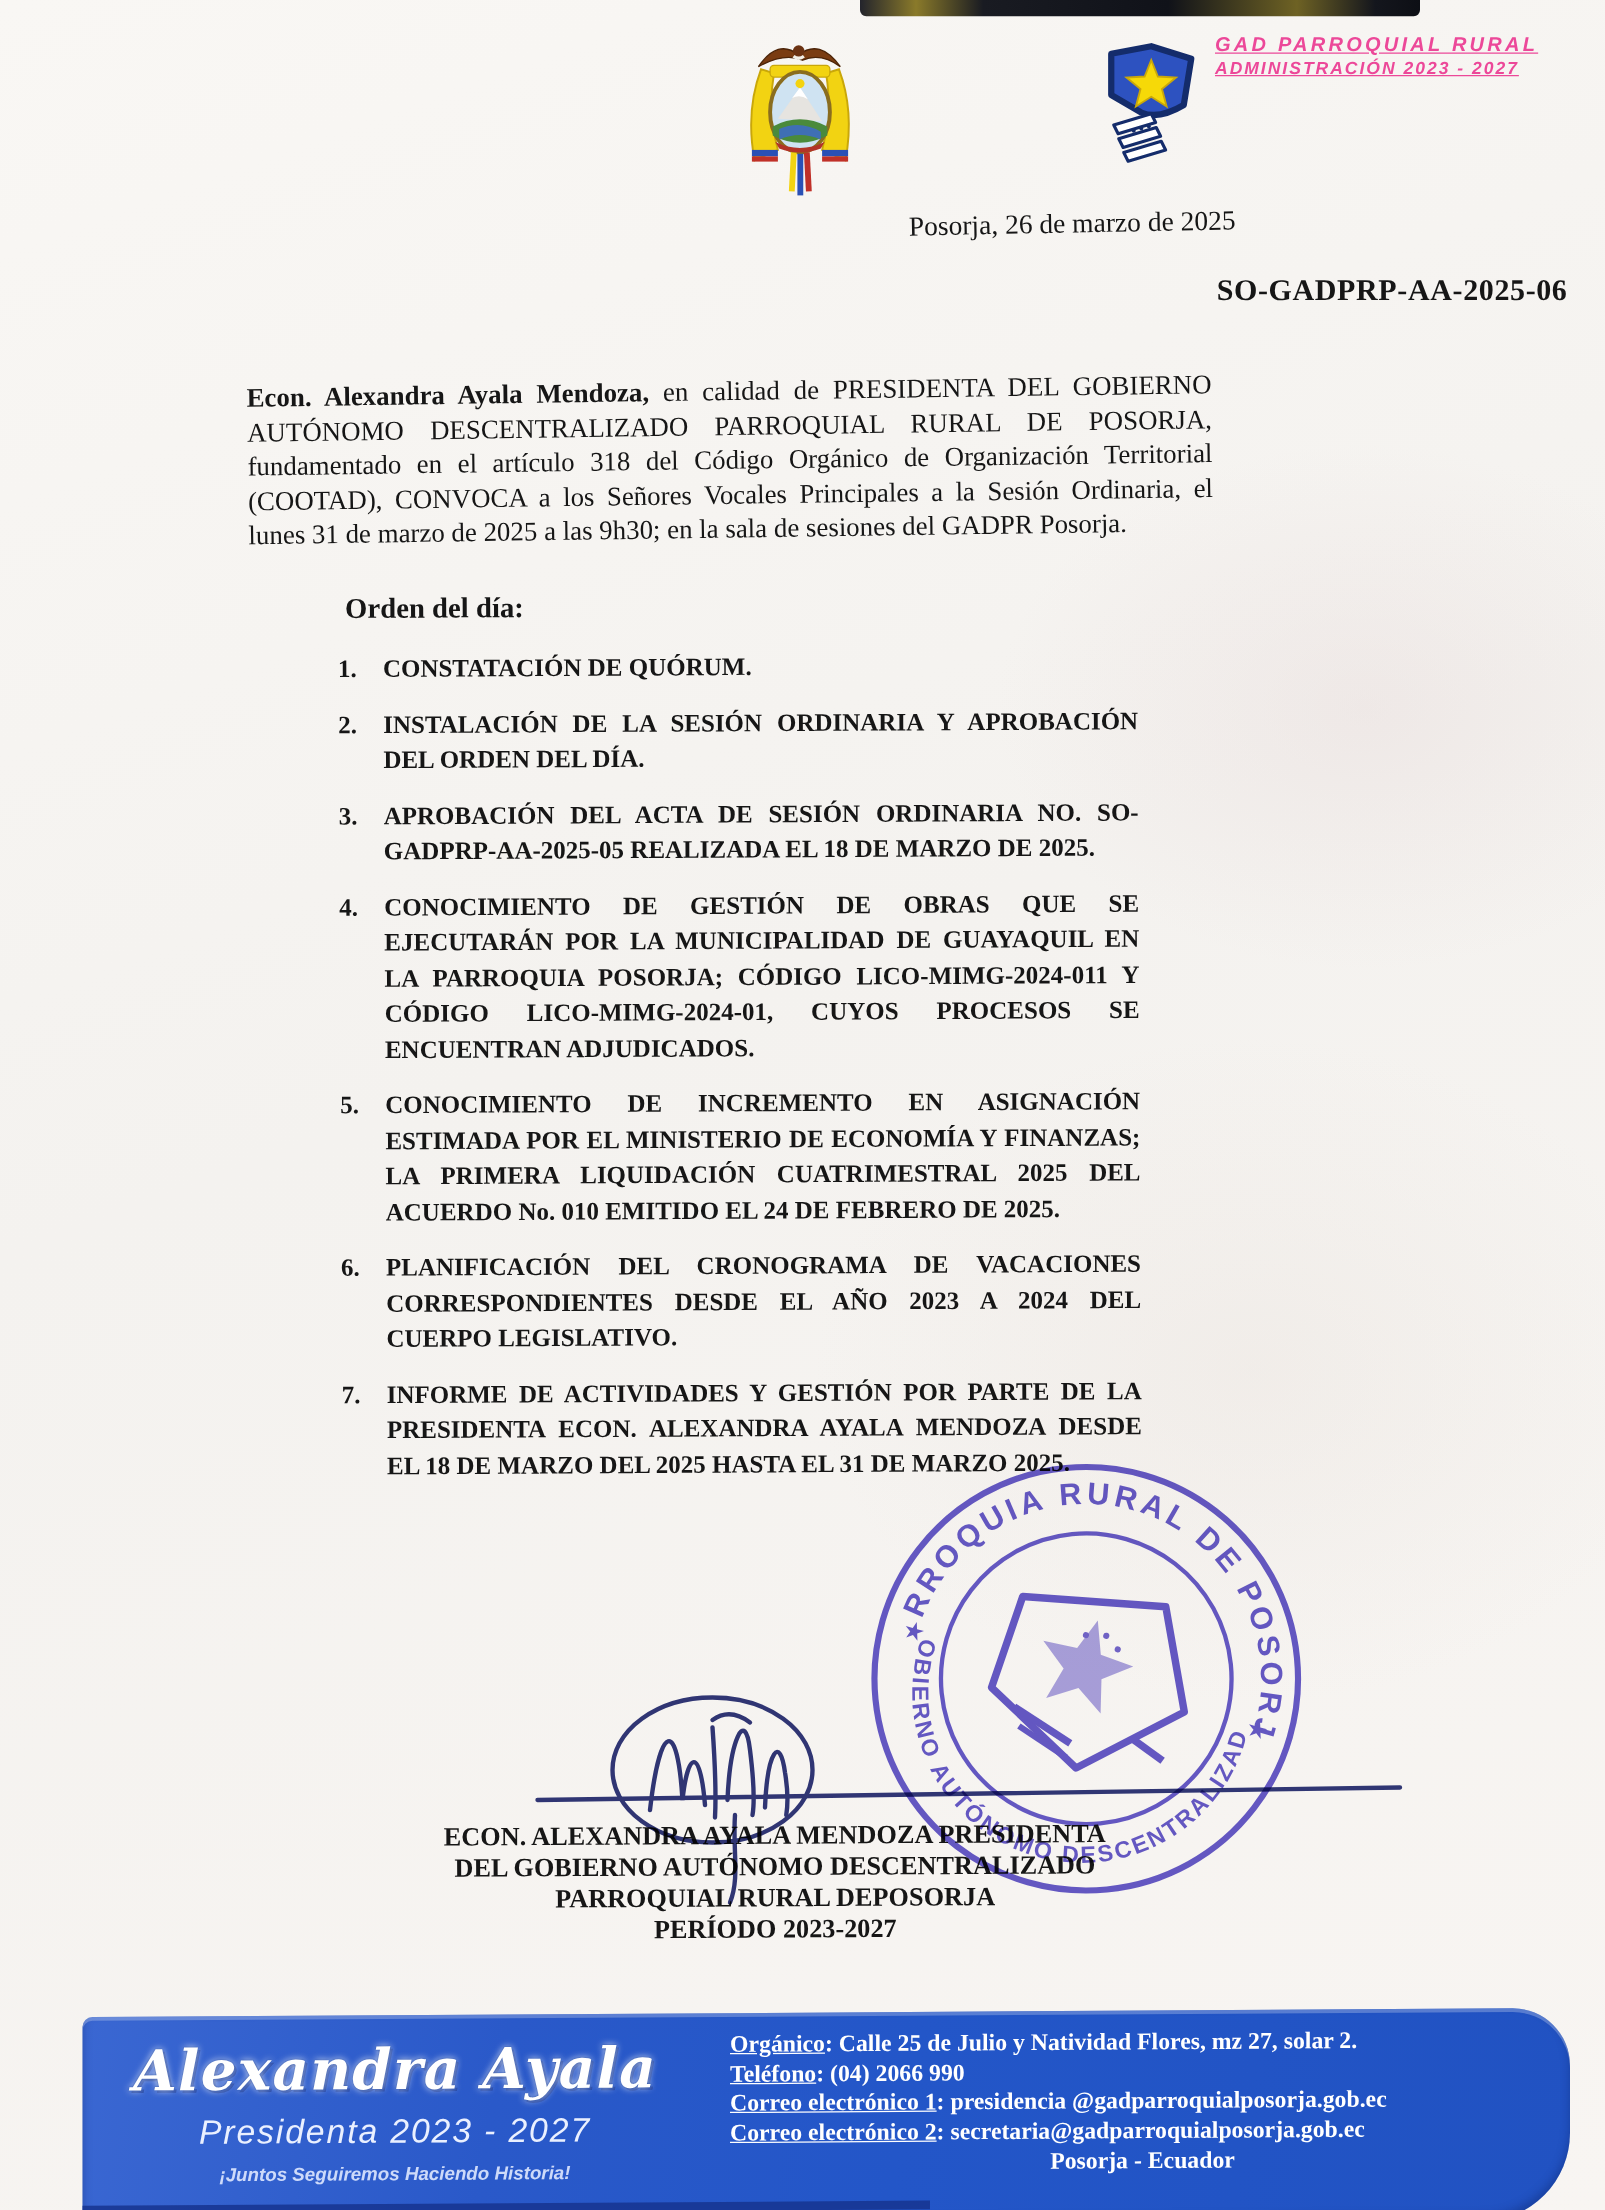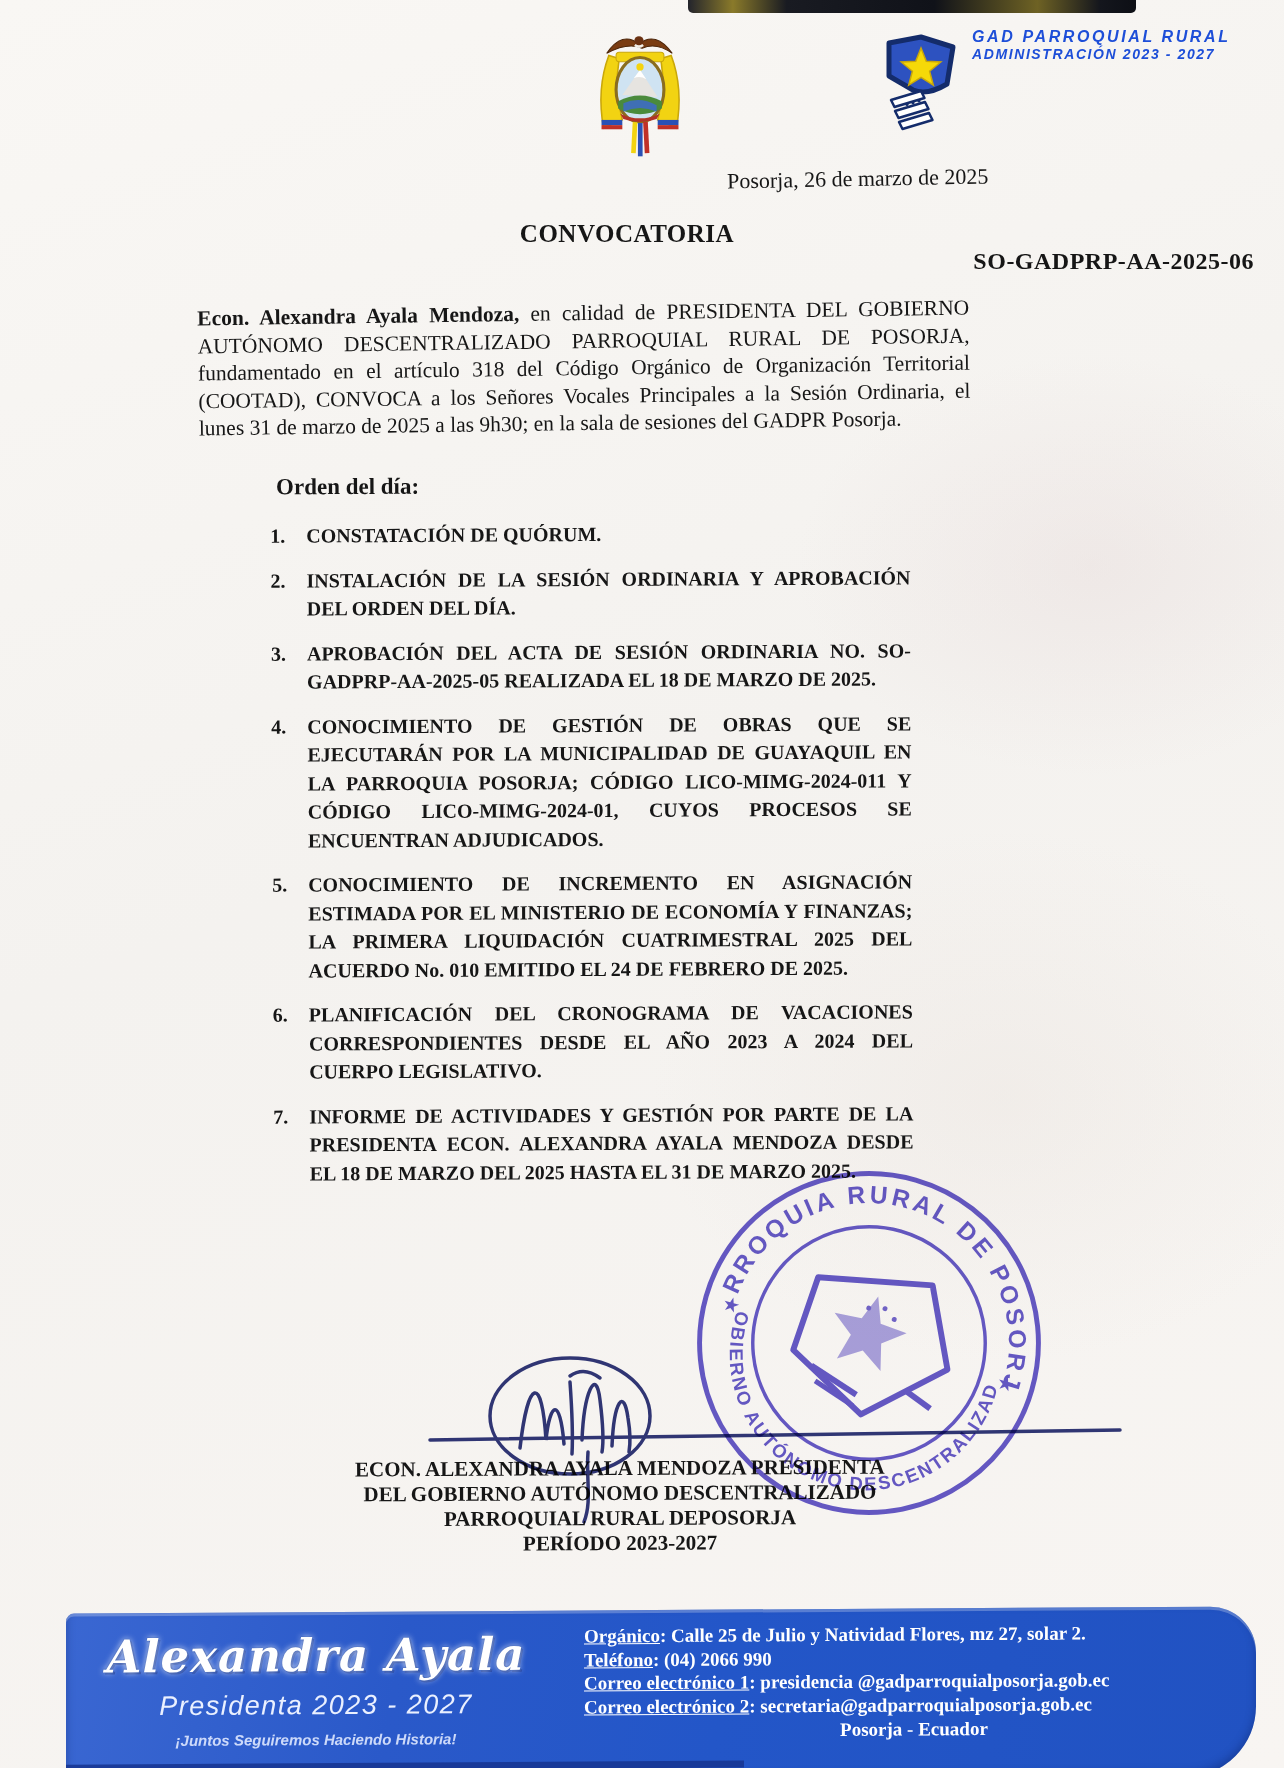--- a/index.html
+++ b/index.html
@@ -16,21 +16,21 @@
       linear-gradient(160deg,#f9f7f4 0%,#f4f2ef 45%,#f8f5f2 100%);
   }
   .scan-strip{
     position:absolute;left:688px;top:0;width:448px;height:13px;border-radius:0 0 5px 5px;
     background:linear-gradient(90deg,#23242c,#8a7a2a 10%,#191b22 22%,#101219 55%,#6e6224 78%,#14161d 92%,#0d0f15);
   }
   
   .coat{position:absolute;left:588px;top:28px;}
   .logo{position:absolute;left:880px;top:28px;display:flex;align-items:flex-start;}
   .logo-shield{margin-top:6px;}
-  .logo-text{margin-left:10px;color:#1d4ed8;font-family:"Liberation Sans",sans-serif;}
+  .logo-text{margin-left:10px;color:#ec4899;font-family:"Liberation Sans",sans-serif;text-decoration:underline;}
   .logo-line1{font-size:16px;font-weight:bold;letter-spacing:2.6px;font-style:italic;}
   .logo-name{font-size:49px;font-weight:bold;letter-spacing:1px;line-height:50px;}
   .logo-line2{font-size:14px;font-weight:bold;letter-spacing:1.6px;font-style:italic;}
   
   .date-line{
     position:absolute;right:296px;top:166px;font-size:22px;
     transform:rotate(-1.1deg);
   }
   .title-block{position:absolute;left:0;right:30px;top:220px;text-align:center;font-weight:bold;}
   .title-main{font-size:25px;letter-spacing:.5px;}
@@ -137,21 +137,20 @@
   </div>
   <div class="logo-text">
     <div class="logo-line1">GAD PARROQUIAL RURAL</div>
     <div class="logo-line2">ADMINISTRACIÓN 2023 - 2027</div>
   </div>
 </div>
 
 <div class="date-line">Posorja, 26 de marzo de 2025</div>
 
 <div class="title-block">
-  <div class="title-main">CONVOCATORIA</div>
   <div class="doc-number">SO-GADPRP-AA-2025-06</div>
 </div>
 
 <div class="intro"><b>Econ. Alexandra Ayala Mendoza,</b><span> en calidad de PRESIDENTA DEL GOBIERNO AUTÓNOMO DESCENTRALIZADO PARROQUIAL RURAL DE POSORJA, fundamentado en el artículo 318 del Código Orgánico de Organización Territorial (COOTAD), CONVOCA a los Señores Vocales Principales a la Sesión Ordinaria, el lunes 31 de marzo de 2025 a las 9h30; en la sala de sesiones del GADPR Posorja.</span></div>
 
 <div class="agenda-heading">Orden del día:</div>
 <div class="agenda">
   <div class="agenda-item">
     <span class="agenda-num">1.</span>
     <span class="agenda-txt">CONSTATACIÓN DE QUÓRUM.</span>

